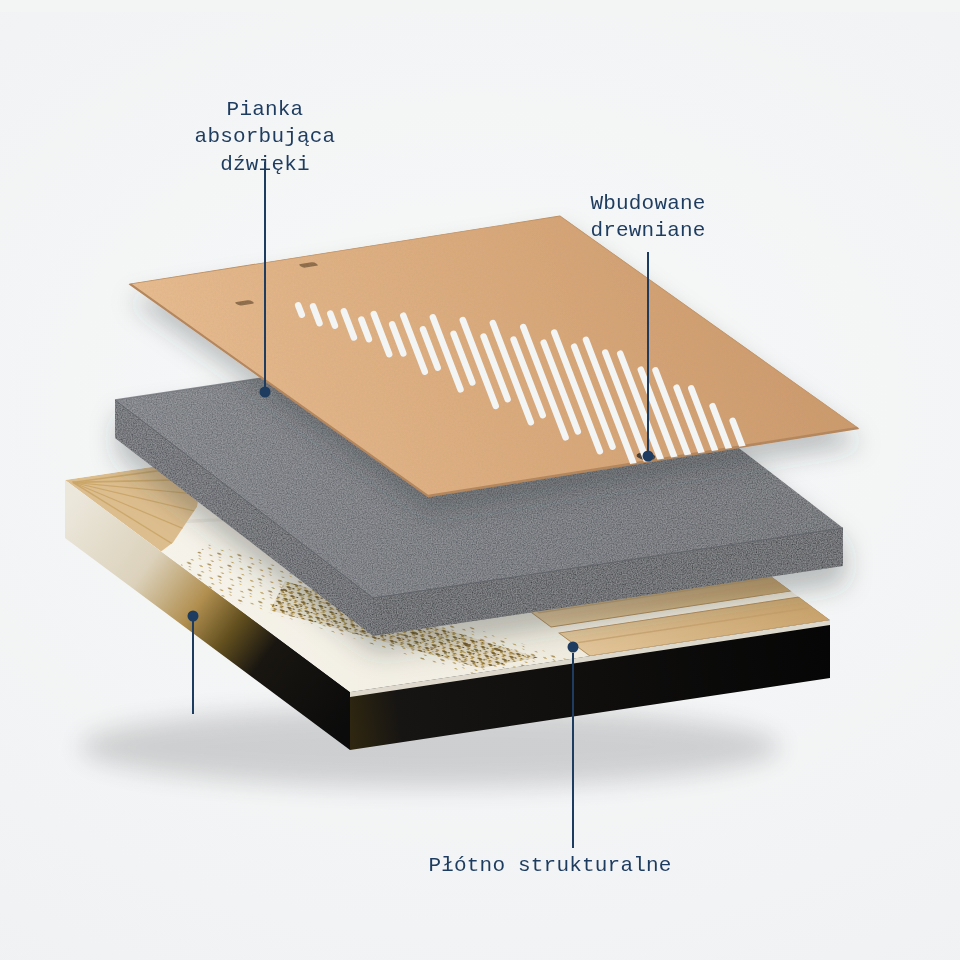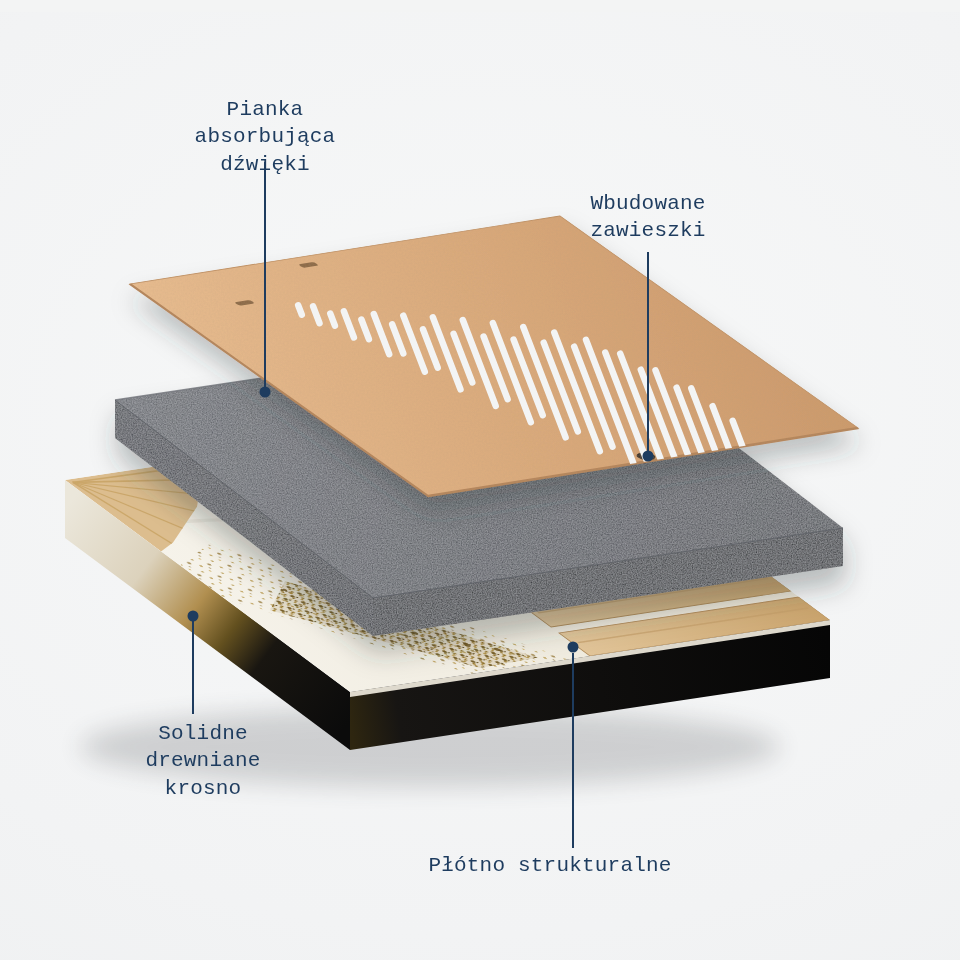--- a/index.html
+++ b/index.html
@@ -229,24 +229,21 @@
     <line class="connector" x1="573" y1="641" x2="573" y2="836"></line>
     <circle class="dot" cx="573" cy="635" r="5.5"></circle>
   </g>
 </svg>
 
 <div class="callout" style="left:155px;top:84px;width:220px;">
   <span>Pianka absorbująca dźwięki</span>
 </div>
 
 <div class="callout" style="left:573px;top:178px;width:150px;">
-  <span>Wbudowane zawieszki</span>
-</div>
-
-<div class="callout" style="left:103px;top:708px;width:200px;">
-  <span>Solidne drewniane krosno</span>
-</div>
+  <span>Wbudowane drewniane</span>
+</div>
+
 
 <div class="callout" style="left:390px;top:840px;width:320px;">
   <span>Płótno strukturalne</span>
 </div>
 
 </div>
 
 </body></html>

